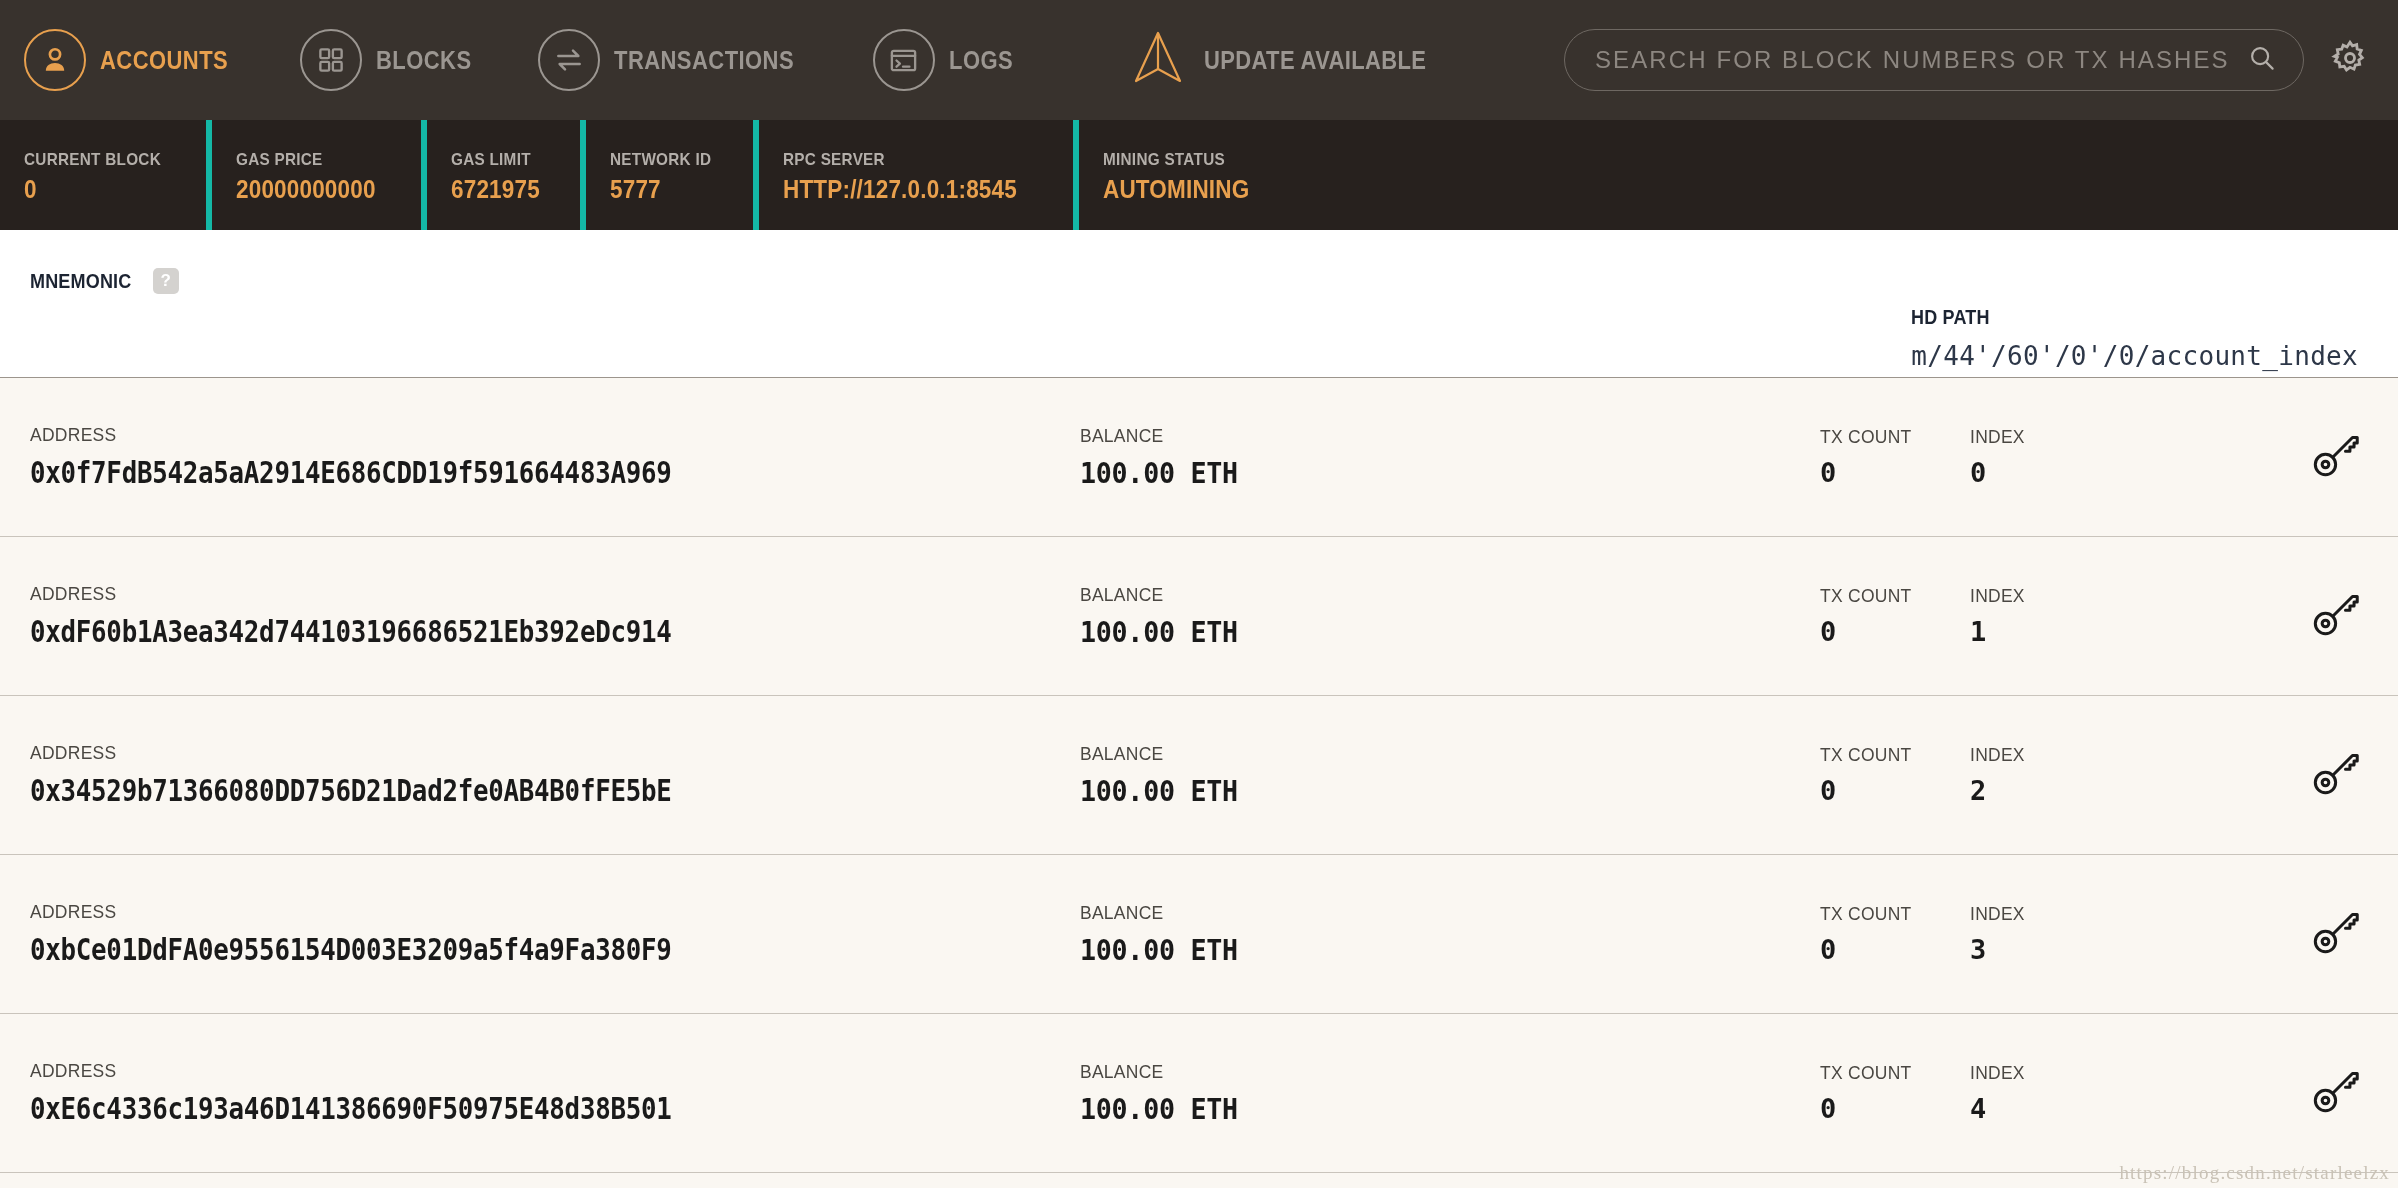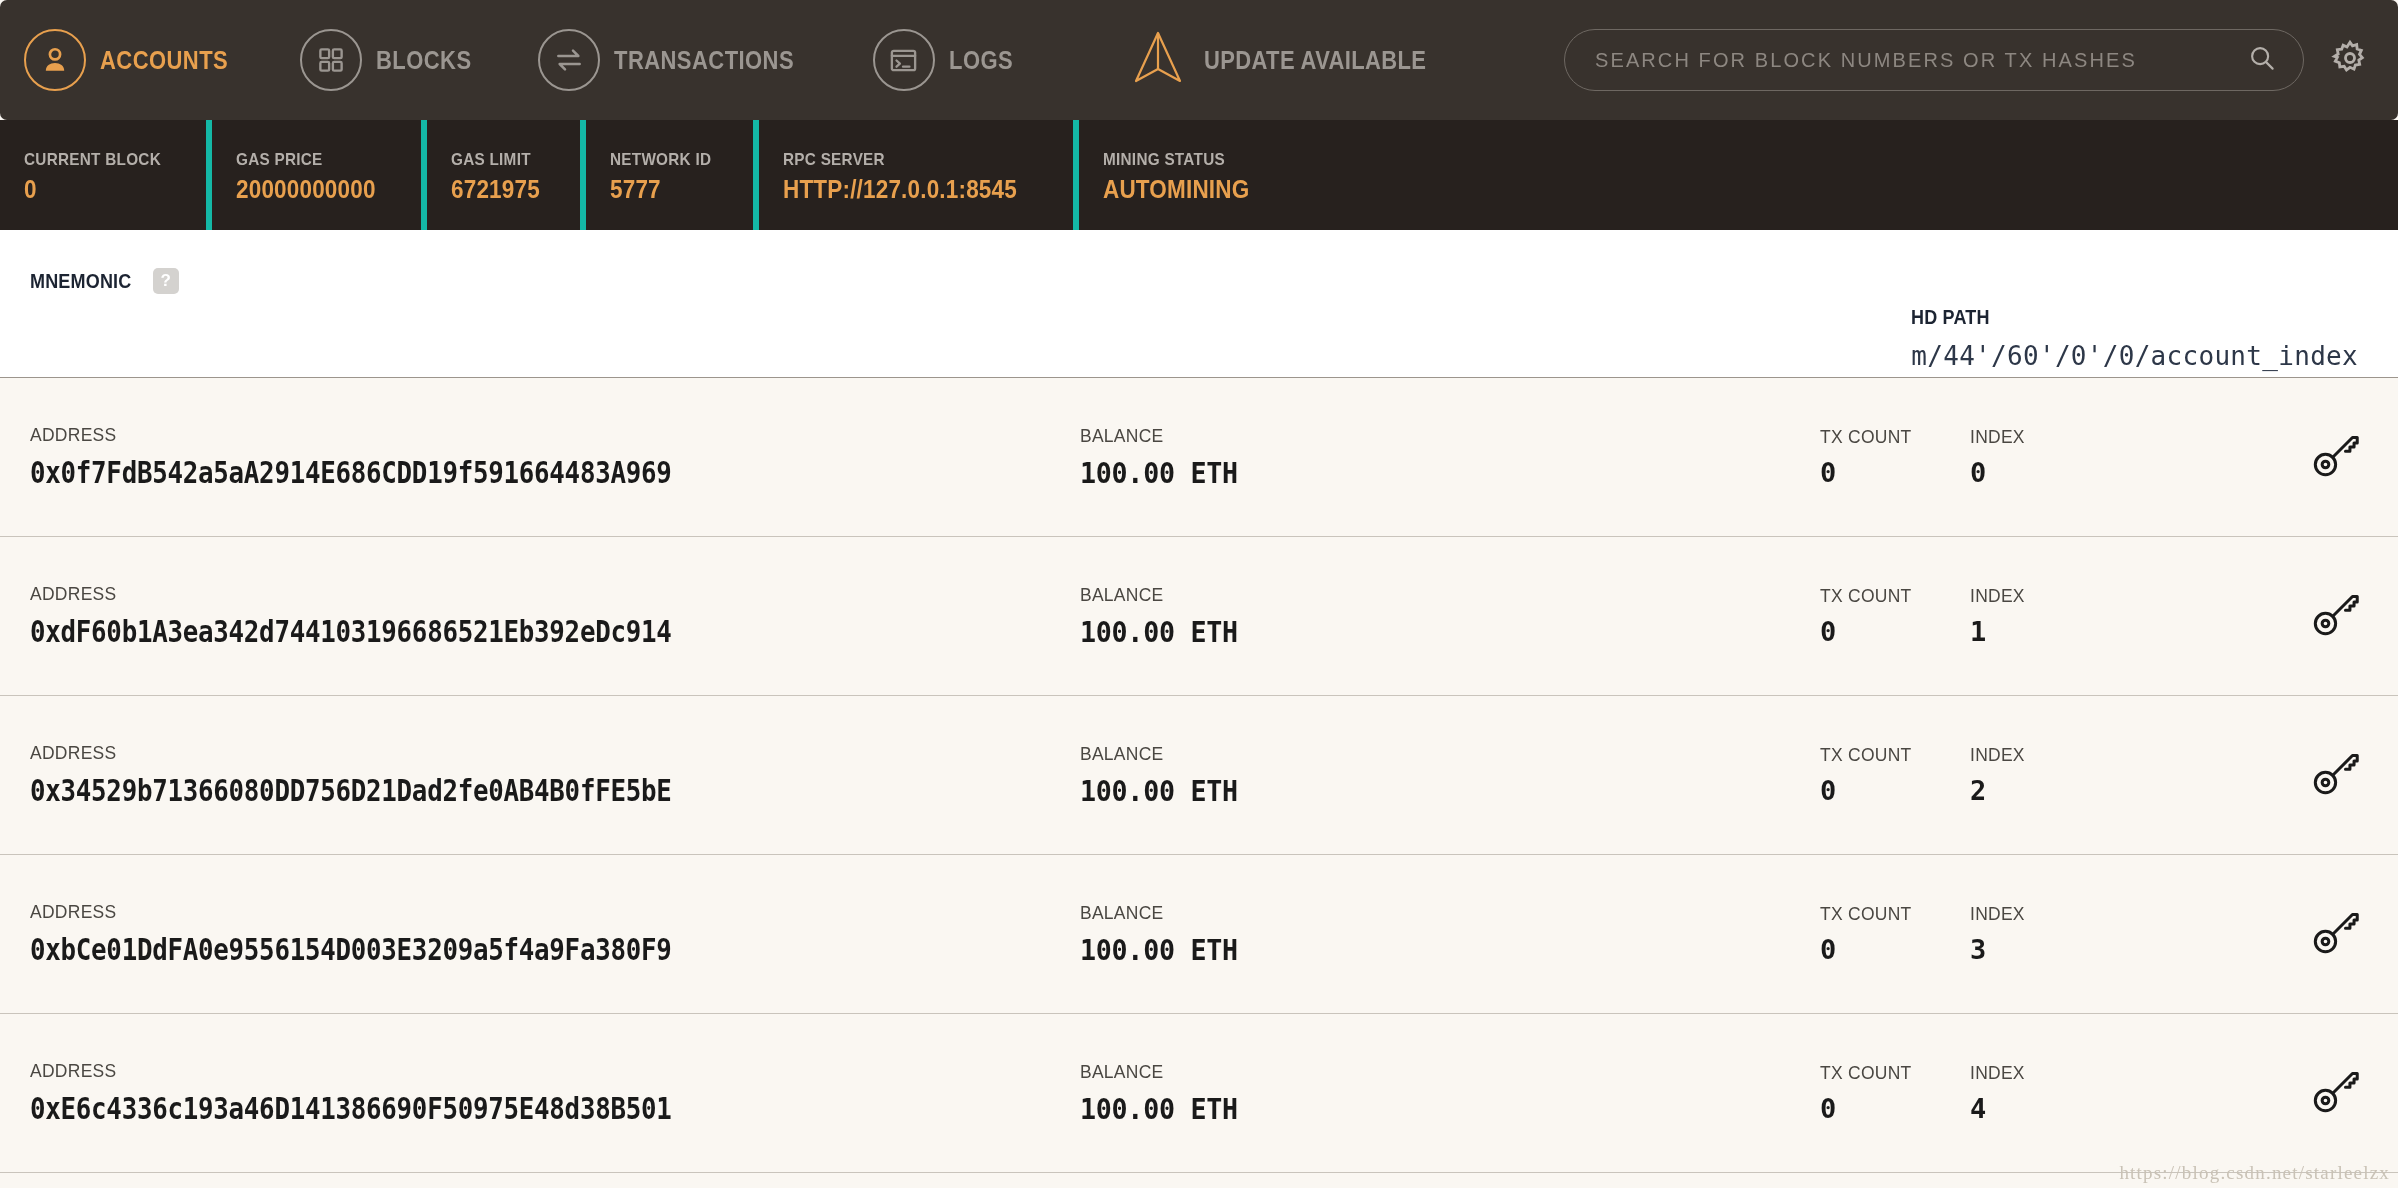--- a/index.html
+++ b/index.html
@@ -12,21 +12,20 @@
   }
 
   
   #top-nav {
     height:120px;
     background:#38322d;
     display:flex;
     align-items:center;
     padding:0 28px 0 24px;
     position:relative;
-    border-radius:7px;
   }
   .nav-item {
     display:flex;
     align-items:center;
     gap:14px;
     margin-right:54px;
     cursor:pointer;
   }
   .nav-ring {
     width:62px; height:62px;
@@ -73,21 +72,21 @@
     border-radius:31px;
     display:flex; align-items:center;
     padding:0 26px 0 30px;
     background:transparent;
   }
   #search-input {
     flex:1;
     background:transparent; border:none; outline:none;
     color:#84cc16;
     font-family:"Liberation Sans", sans-serif;
-    font-size:20px;
+    font-size:24px;
     letter-spacing:2.1px;
   }
   #search-input::placeholder { color:#8d8781; opacity:1; }
 
   
   #status-bar {
     height:110px;
     background:#27211e;
     display:flex;
     align-items:stretch;

